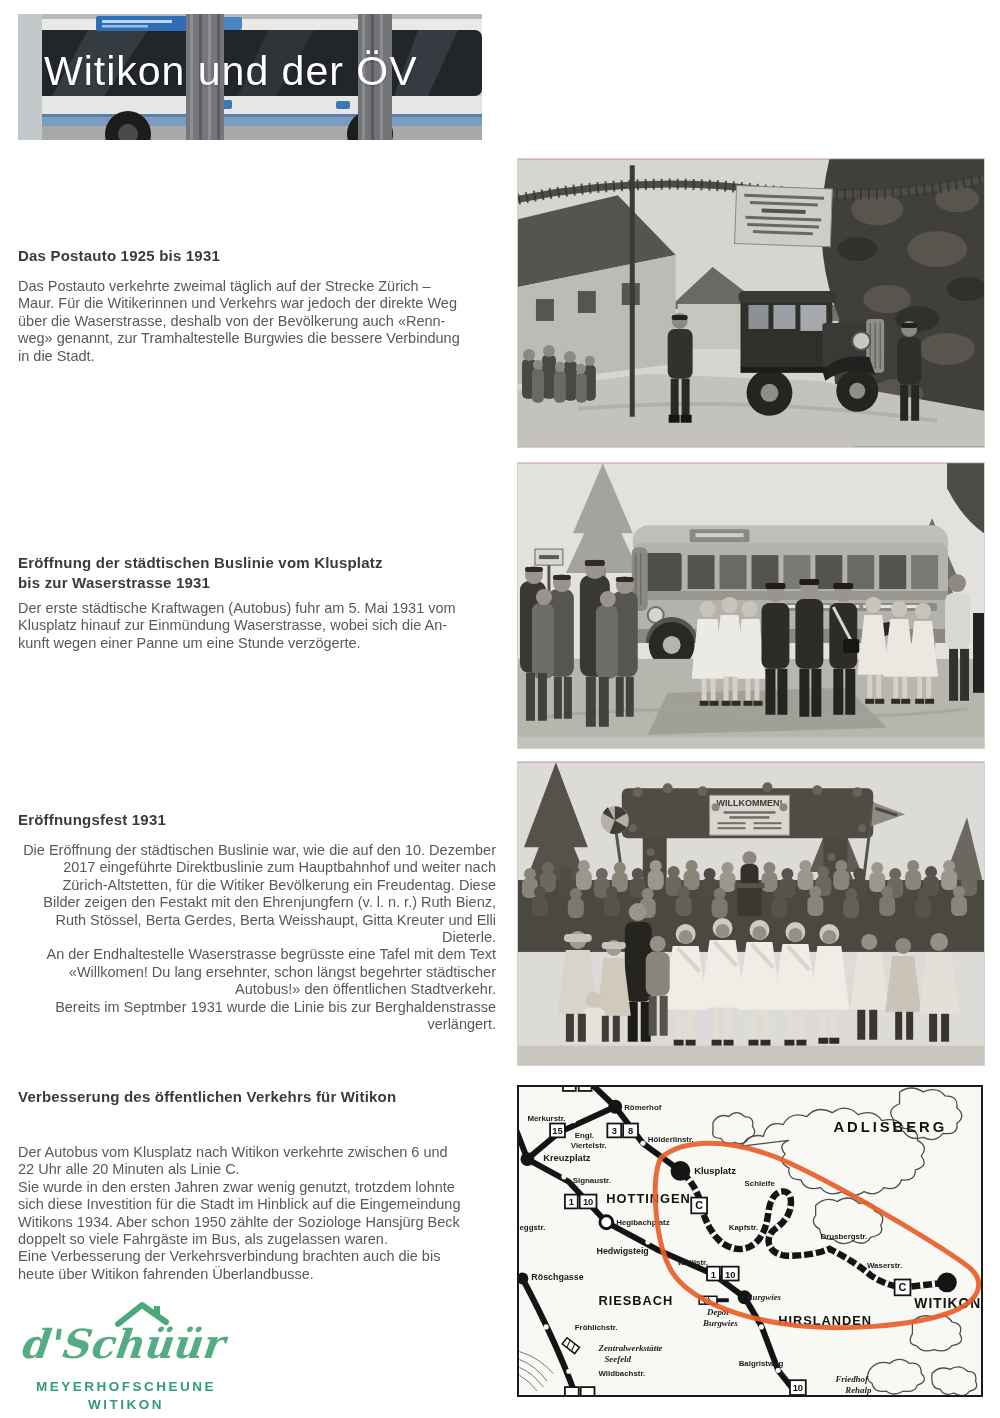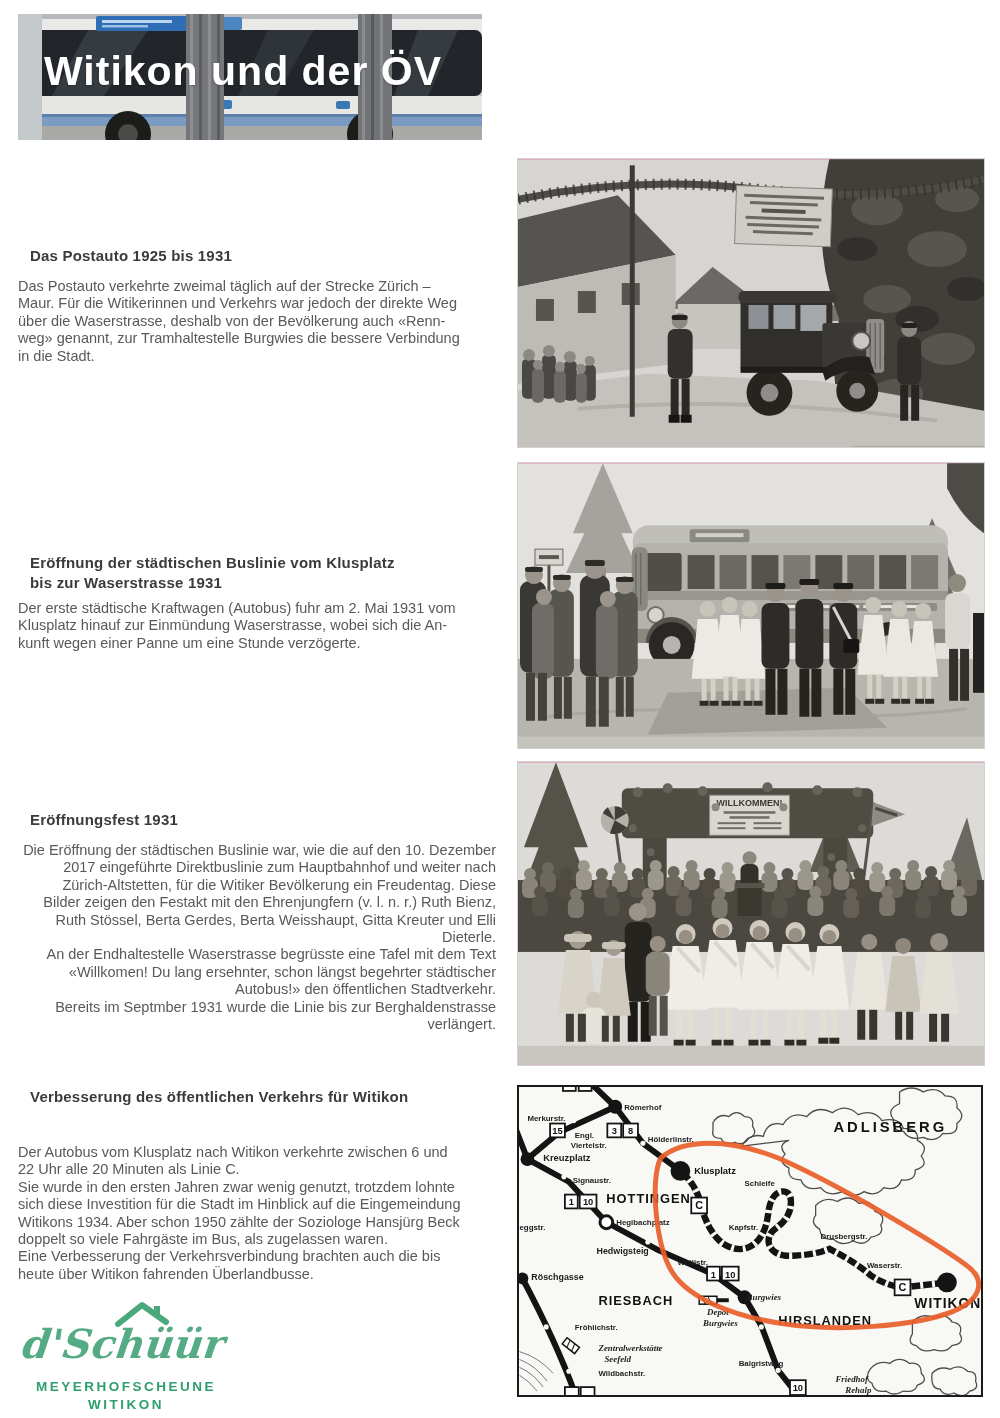--- a/index.html
+++ b/index.html
@@ -1,27 +1,27 @@
 <!DOCTYPE html>
 <html><head>
 <meta charset="utf-8">
 <style>
   html,body{margin:0;padding:0;background:#ffffff;}
   .page{position:relative;width:1000px;height:1418px;background:#ffffff;overflow:hidden;
         font-family:"Liberation Sans",sans-serif;}
   .abs{position:absolute;}
   .photo{position:absolute;overflow:hidden;background:#ec4899;border:1px solid #d2d2ce;}
   .photo svg{display:block;width:100%;height:100%;}
-  .hero-title{position:absolute;left:44px;top:48px;color:#ffffff;font-weight:bold;
+  .hero-title{position:absolute;left:44px;top:48px;color:#ffffff;font-weight:normal;
               font-size:41px;letter-spacing:1px;text-shadow:0 1px 2px rgba(0,0,0,.25);}
   .green-head{position:absolute;left:518px;top:52px;width:470px;color:#2f9e70;
               font-weight:bold;font-size:22.5px;line-height:29px;letter-spacing:.3px;
               white-space:pre-line;}
   .sec-head{position:absolute;left:18px;width:478px;color:#3b3b3d;font-weight:bold;
-            font-size:15px;line-height:19.5px;letter-spacing:.2px;white-space:pre-line;margin-left:12px;}
+            font-size:15px;line-height:19.5px;letter-spacing:.2px;white-space:pre-line;}
   .sec-body{position:absolute;left:18px;width:478px;color:#59595b;font-size:14.5px;
             line-height:17.4px;white-space:pre-line;}
   .mapimg{border:2px solid #1a1a1a;background:#f7f7f4;}
   svg text{font-family:"Liberation Sans",sans-serif;}
   .map-street{font-size:8px;font-weight:bold;fill:#1c1c1c;}
   .map-area{font-size:13px;font-weight:bold;fill:#111;letter-spacing:1px;}
   .map-italic{font-size:9px;font-style:italic;font-weight:bold;fill:#222;
               font-family:"Liberation Serif",serif;}
   .map-badge-t{font-size:9.5px;font-weight:bold;fill:#111;text-anchor:middle;}
 </style>
@@ -74,21 +74,21 @@
 
   <div class="sec-head" style="top:246px;">Das Postauto 1925 bis 1931</div>
   <div class="sec-body" style="top:278px;">Das Postauto verkehrte zweimal täglich auf der Strecke Zürich –
 Maur. Für die Witikerinnen und Verkehrs war jedoch der direkte Weg
 über die Waserstrasse, deshalb von der Bevölkerung auch «Renn-
 weg» genannt, zur Tramhaltestelle Burgwies die bessere Verbindung
 in die Stadt.</div>
 
   <div class="sec-head" style="top:553px;">Eröffnung der städtischen Buslinie vom Klusplatz
 bis zur Waserstrasse 1931</div>
-  <div class="sec-body" style="top:600px;">Der erste städtische Kraftwagen (Autobus) fuhr am 2. Mai 1931 vom
+  <div class="sec-body" style="top:600px;">Der erste städtische Kraftwagen (Autobus) fuhr am 5. Mai 1931 vom
 Klusplatz hinauf zur Einmündung Waserstrasse, wobei sich die An-
 kunft wegen einer Panne um eine Stunde verzögerte.</div>
 
   <div class="sec-head" style="top:810px;">Eröffnungsfest 1931</div>
   <div class="sec-body" style="top:842px;text-align:right;">Die Eröffnung der städtischen Buslinie war, wie die auf den 10. Dezember
 2017 eingeführte Direktbuslinie zum Hauptbahnhof und weiter nach
 Zürich-Altstetten, für die Witiker Bevölkerung ein Freudentag. Diese
 Bilder zeigen den Festakt mit den Ehrenjungfern (v. l. n. r.) Ruth Bienz,
 Ruth Stössel, Berta Gerdes, Berta Weisshaupt, Gitta Kreuter und Elli
 Dieterle.

